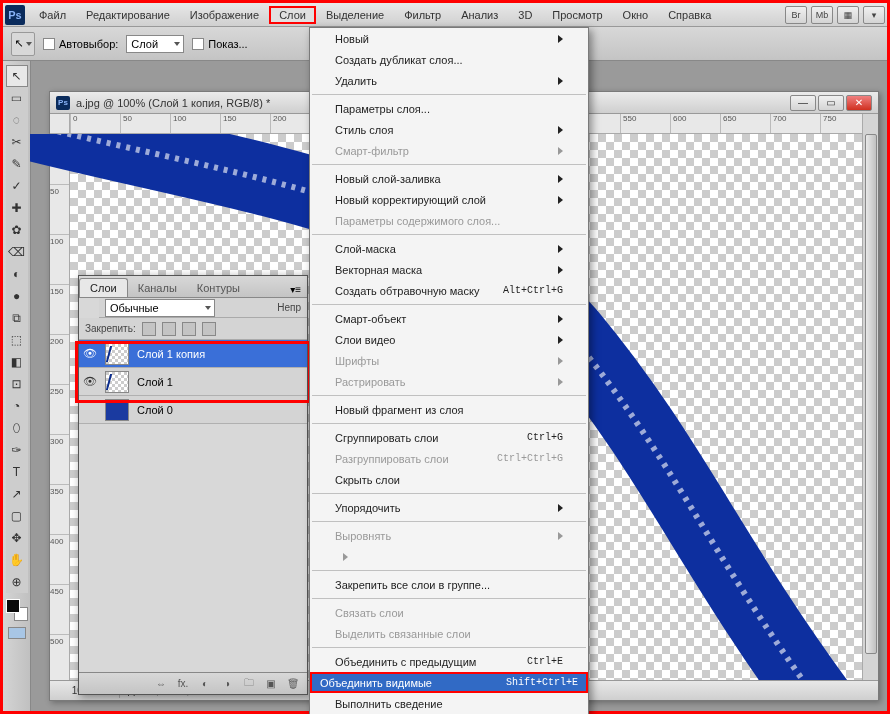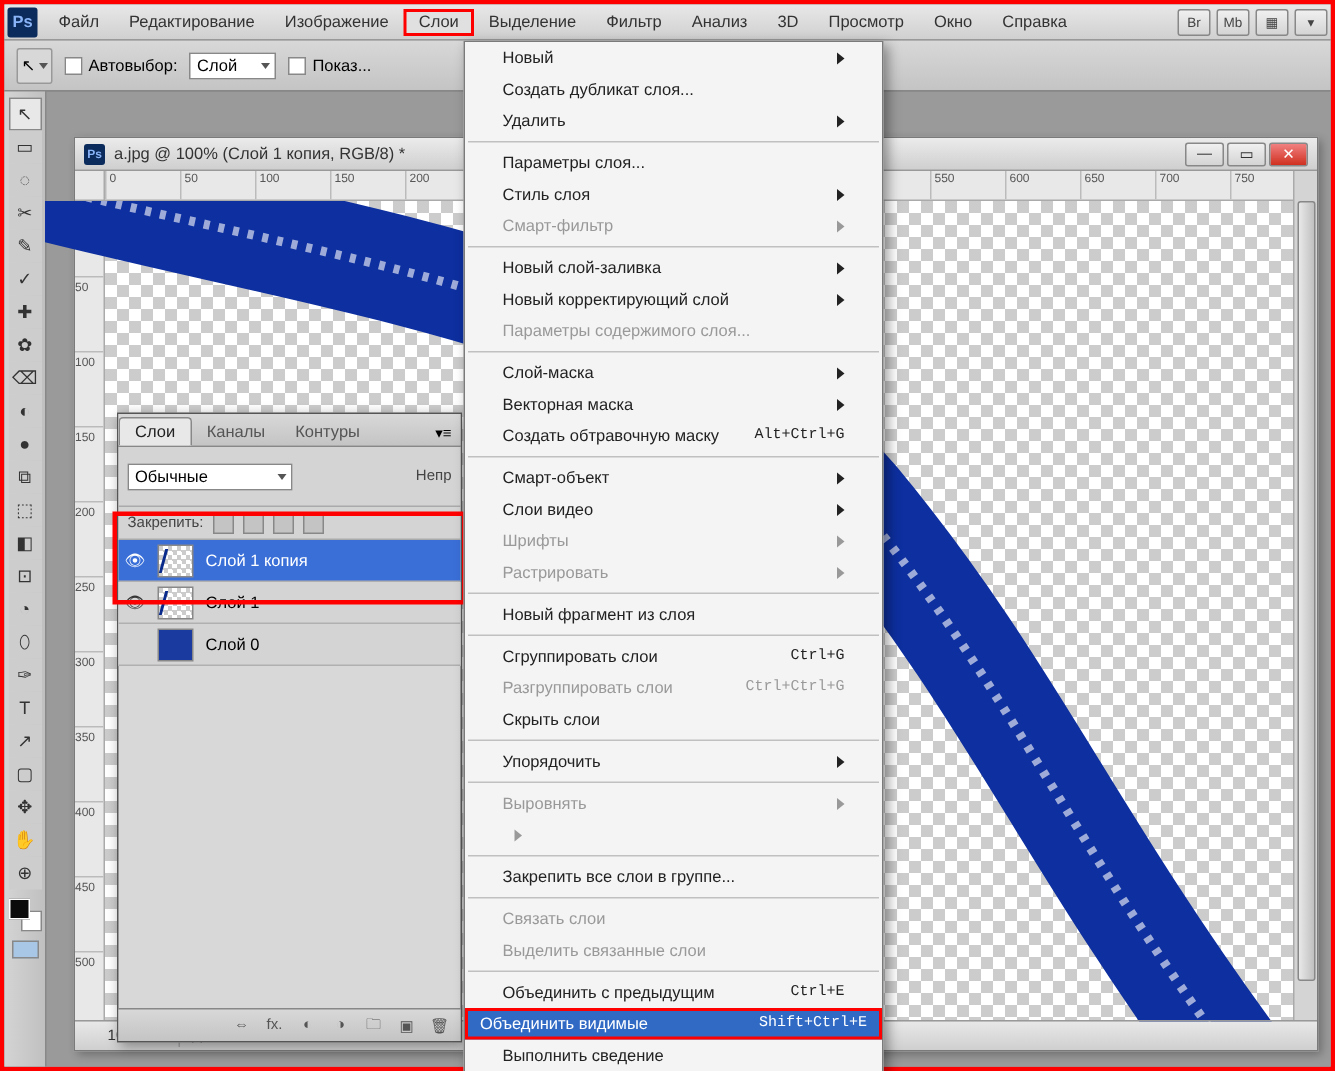--- a/index.html
+++ b/index.html
@@ -1,18 +1,18 @@
 <!DOCTYPE html>
 <html><head>
 <meta charset="utf-8">
 <style>
 * { box-sizing: border-box; margin: 0; padding: 0; }
 body { font-family: "Segoe UI", Tahoma, Arial, sans-serif; font-size: 11px; background: #fff; width: 890px; height: 714px; overflow: hidden; position: relative; }
 .outer-border { position: absolute; inset: 0; border: 3px solid #ff0000; }
-.app-frame { position: absolute; inset: 3px; background: #737373; }
+.app-frame { position: absolute; inset: 3px; background: #7dd3fc; }
 
 
 .menubar { height: 24px; background: linear-gradient(#e8e8e8,#d0d0d0); display: flex; align-items: center; padding: 0 2px; border-bottom: 1px solid #999; gap: 0; }
 .ps-logo { width: 20px; height: 20px; background: #0a2b5c; color: #8ab4f8; display: flex; align-items: center; justify-content: center; font-weight: bold; font-size: 11px; border-radius: 2px; margin-right: 4px; }
 .menu-item { padding: 3px 10px; cursor: pointer; color: #333; white-space: nowrap; text-align: center; }
 .menu-item.hi { border: 2px solid #ff0000; background: #e0e0e0; padding: 1px 8px; }
 .menubar-right { margin-left: auto; display: flex; gap: 4px; align-items: center; }
 .mini-btn { width: 22px; height: 18px; background: linear-gradient(#f0f0f0,#d4d4d4); border: 1px solid #888; border-radius: 2px; display: flex; align-items: center; justify-content: center; font-size: 9px; color: #444; }
 
 
@@ -59,21 +59,21 @@
 .doc-status { position: absolute; bottom: 0; left: 0; right: 0; height: 20px; background: linear-gradient(#e8e8e8,#cfcfcf); display: flex; align-items: center; font-size: 10px; color: #333; border-top: 1px solid #999; }
 .zoom-box { width: 70px; border-right: 1px solid #aaa; text-align: center; padding: 2px; }
 .doc-info { padding: 0 8px; }
 
 
 .layers-panel { position: absolute; left: 75px; top: 214px; width: 230px; height: 420px; background: #d8d8d8; border: 1px solid #555; box-shadow: 2px 2px 8px rgba(0,0,0,0.4); }
 .panel-tabs { height: 22px; background: linear-gradient(#d8d8d8,#c4c4c4); display: flex; align-items: flex-end; border-bottom: 1px solid #888; }
 .panel-tab { padding: 3px 10px; font-size: 11px; color: #555; }
 .panel-tab.active { background: #e8e8e8; border: 1px solid #888; border-bottom: none; color: #222; border-radius: 3px 3px 0 0; }
 .panel-menu { margin-left: auto; padding: 2px 6px; font-size: 10px; }
-.panel-row1 { height: 40px; background: #d4d4d4; display: flex; align-items: center; padding: 0 6px; gap: 4px; border-bottom: 1px solid #aaa; }
+.panel-row1 { height: 20px; background: #d4d4d4; display: flex; align-items: center; padding: 0 6px; gap: 4px; border-bottom: 1px solid #aaa; margin-left: 20px; }
 .panel-row2 { height: 22px; background: #d4d4d4; display: flex; align-items: center; padding: 0 6px; gap: 6px; border-bottom: 1px solid #aaa; font-size: 10px; color: #444; }
 .lock-icon { width: 14px; height: 14px; background: #c4c4c4; border: 1px solid #888; }
 
 .layer-list { background: #cfcfcf; flex: 1; }
 .layer { height: 28px; display: flex; align-items: center; border-bottom: 1px solid #b0b0b0; background: #d4d4d4; }
 .layer.selected { background: #3a6fd8; color: #fff; }
 .eye { width: 22px; display: flex; justify-content: center; color: #333; }
 .layer.selected .eye { color: #fff; }
 .thumb { width: 24px; height: 22px; border: 1px solid #888; background: repeating-conic-gradient(#fff 0 25%, #ccc 0 50%) 0 0/6px 6px; margin: 0 4px; position: relative; }
 .thumb .stroke { position: absolute; inset: 2px; border-left: 2px solid #0a2b8c; transform: skewX(-15deg); }

